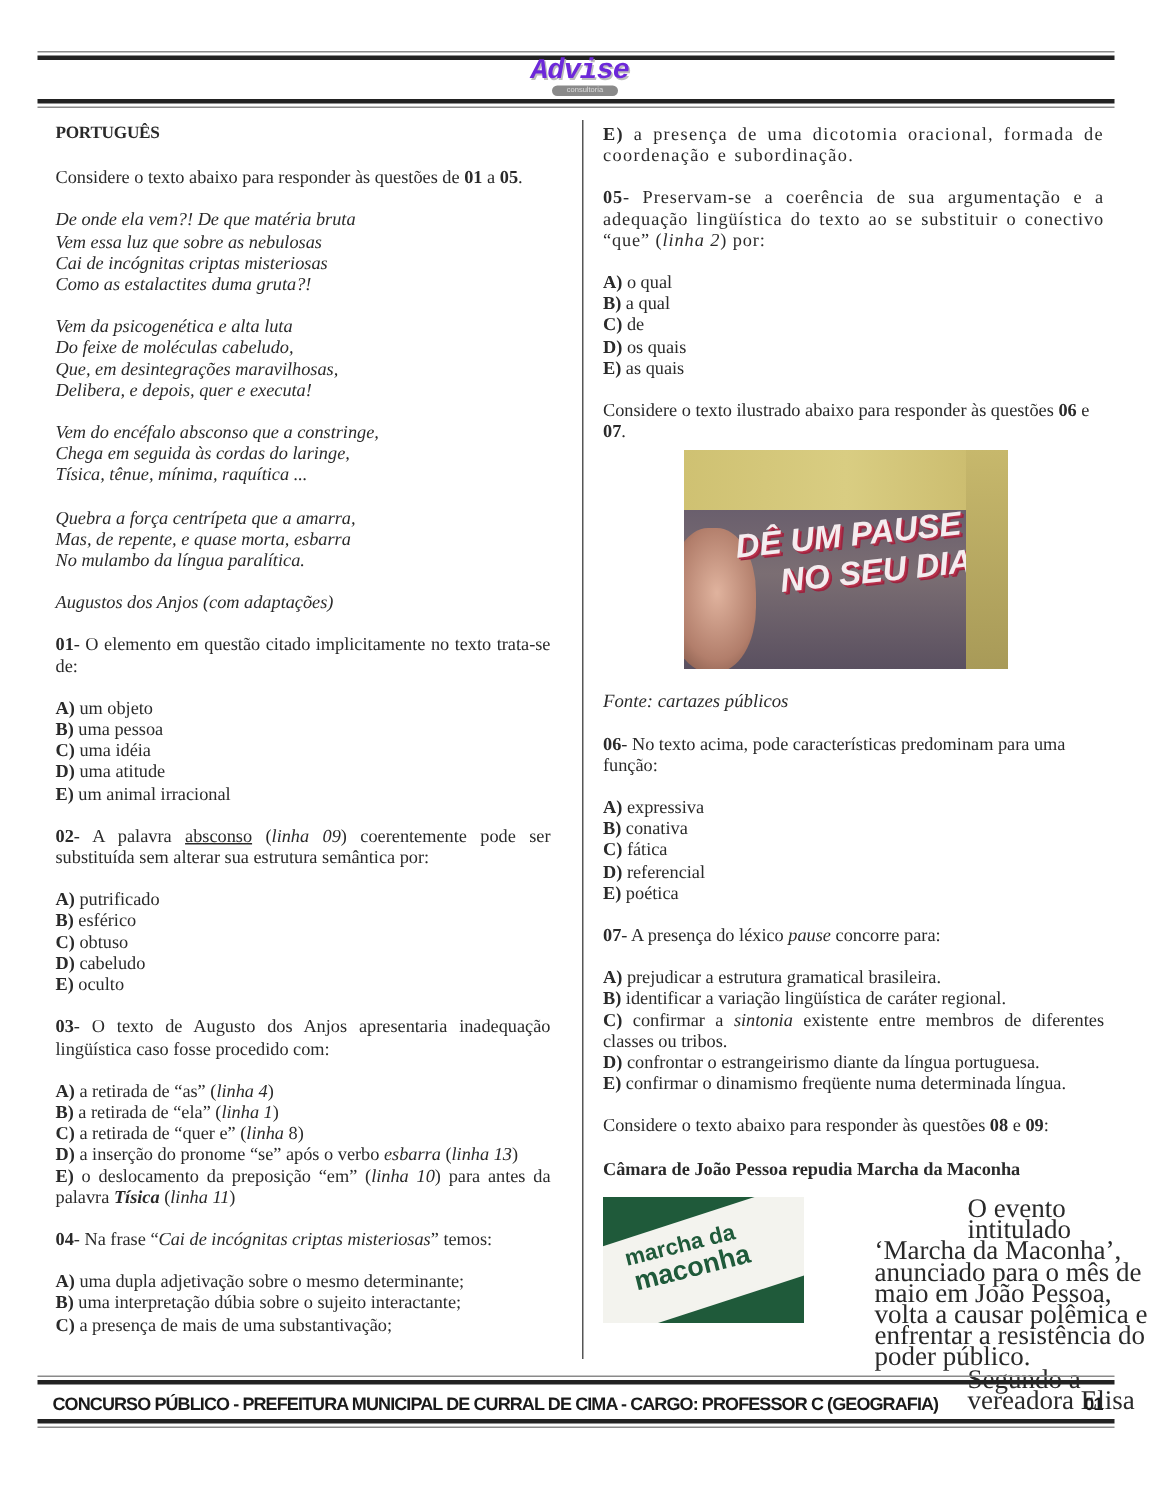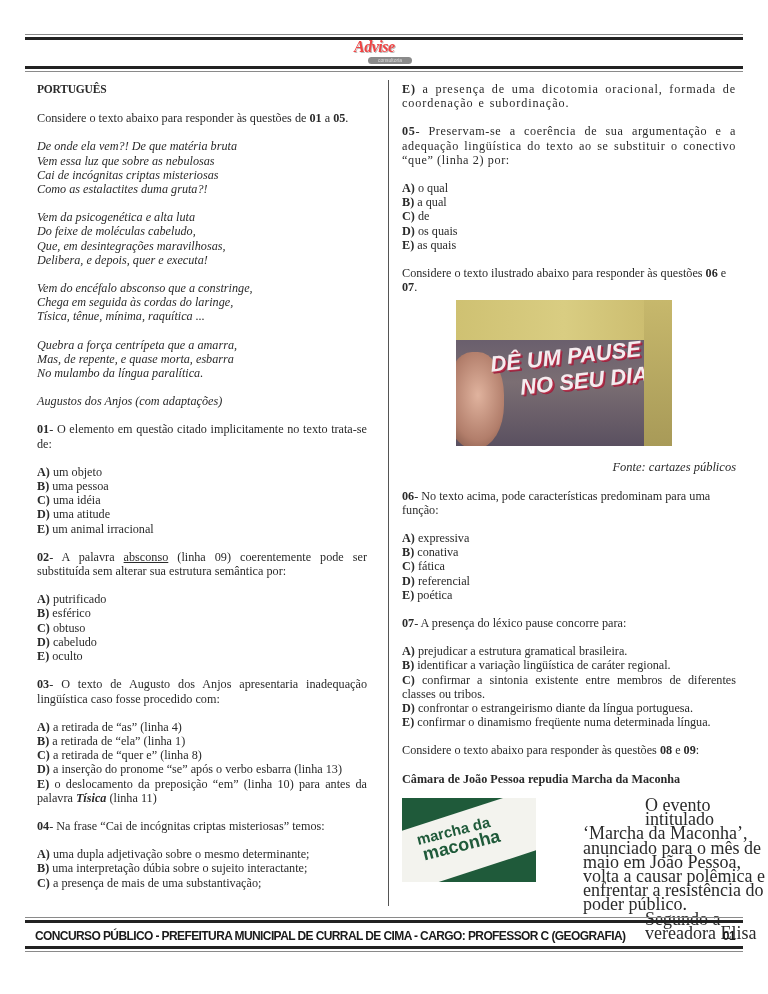--- a/index.html
+++ b/index.html
@@ -4,56 +4,56 @@
   <style>
     html, body { margin: 0; padding: 0; background: #ffffff; }
     body { width: 768px; height: 994px; position: relative; overflow: hidden;
       font-family: "Liberation Serif", serif; color: #2a2a2a; font-size: 12.2px; line-height: 14.2px; }
 
     .hdr-rule { position: absolute; left: 25px; width: 718px; }
     .r-thin { height: 1px; background: #8a8a8a; }
     .r-thick { height: 3px; background: #222; }
 
     .logo { position: absolute; left: 352px; top: 40px; width: 64px; height: 26px; }
-    .logo-main { position: absolute; left: 2px; top: 0; font-family: Liberation Serif, serif; font-weight: bold; font-style: italic;
-      font-size: 16px; color: #ef4444; letter-spacing: -0.5px; text-shadow: 1px 1px 0 #bdbdbd; }
+    .logo-main { position: absolute; left: 2px; top: 0; font-family: Liberation Mono, monospace; font-weight: bold; font-style: italic;
+      font-size: 19px; color: #6d28d9; letter-spacing: -0.5px; text-shadow: 1px 1px 0 #bdbdbd; }
     .logo-sub { position: absolute; left: 16px; top: 17px; width: 44px; height: 7px; background: #8a8a8a; border-radius: 4px;
       font-family: "Liberation Sans", sans-serif; font-size: 5px; line-height: 7px; color: #ddd; text-align: center; }
 
     .col-divider { position: absolute; left: 388px; top: 80px; width: 1px; height: 826px; background: #555; }
 
     .col { position: absolute; top: 82px; }
     .col-left { left: 37px; width: 330px; }
     .col-right { left: 402px; width: 334px; }
 
     .section-title { text-align: left; font-weight: bold; font-size: 11.5px; margin: 0 0 15px 0; letter-spacing: -0.2px; }
     p { margin: 0; }
     .just { text-align: justify; }
     .gap { height: 14px; }
     .poem { font-style: italic; }
     .q-num { font-weight: bold; }
     .opt-letter { font-weight: bold; }
     .ul { text-decoration: underline; }
-    .it { }
+    .it { font-style: italic; }
     .bi { font-weight: bold; font-style: italic; }
     .b { font-weight: bold; }
     .spaced { letter-spacing: 1.3px; word-spacing: 1px; }
 
     .ad-img { position: relative; width: 216px; height: 146px; margin: 6px 0 0 54px; overflow: hidden;
       background: linear-gradient(180deg, #d6c97a 0%, #c9bd6e 30%, #7e6e66 45%, #51474f 100%); }
     .ad-wall { position: absolute; left: 0; top: 0; width: 216px; height: 48px; background: linear-gradient(90deg,#cfc172,#d9cd82 50%,#c8b86a); }
     .ad-poster { position: absolute; left: 0; top: 40px; width: 190px; height: 106px; background: linear-gradient(180deg,#6a5f6d,#7b6e73 40%,#5a5060); }
     .ad-face { position: absolute; left: -10px; top: 52px; width: 58px; height: 96px; border-radius: 45%; background: radial-gradient(ellipse at 55% 45%, #e0b39e, #b27e6b 60%, #6a4538); }
     .ad-text1, .ad-text2 { position: absolute; font-family: "Liberation Sans", sans-serif; font-weight: bold; font-style: italic; color: #f4ecef;
       text-shadow: 1px 1px 0 #b7304a, 2px 2px 0 #9a2540; transform: rotate(-6deg); }
     .ad-text1 { left: 34px; top: 50px; font-size: 22px; }
     .ad-text2 { left: 64px; top: 74px; font-size: 22px; }
     .ad-right { position: absolute; right: 0; top: 0; width: 28px; height: 146px; background: linear-gradient(180deg,#c7b86c,#a89a58); }
 
-    .caption { text-align: right; font-style: italic; font-size: 12.5px; margin-top: 14px; }
+    .caption { text-align: left; font-style: italic; font-size: 12.5px; margin-top: 14px; }
 
     .news-title { font-weight: bold; font-size: 12.2px; margin-top: 14px; }
     .news-wrap { position: relative; margin-top: 12px; height: 84px; }
     .news-img { position: absolute; left: 0; top: 0; width: 134px; height: 84px; background: #1f5a3a; overflow: hidden; }
     .news-stripe { position: absolute; left: -10px; top: 10px; width: 170px; height: 60px; background: #f3f3ee; transform: rotate(-18deg); }
     .news-logo1 { position: absolute; left: 14px; top: 26px; font-family: "Liberation Sans", sans-serif; font-weight: bold; font-size: 15px; color: #1f5a3a; transform: rotate(-14deg); }
     .news-logo2 { position: absolute; left: 20px; top: 40px; font-family: "Liberation Sans", sans-serif; font-weight: bold; font-size: 18px; color: #1f5a3a; transform: rotate(-14deg); }
     .news-christ { position: absolute; left: 108px; top: 4px; width: 3px; height: 22px; background: #f3f3ee; }
     .news-christ-arm { position: absolute; left: 101px; top: 10px; width: 17px; height: 3px; background: #f3f3ee; }
     .news-text { position: absolute; left: 140px; top: 0; width: 194px; font-size: 18px; line-height: 14.2px; margin-left: 41px; }

